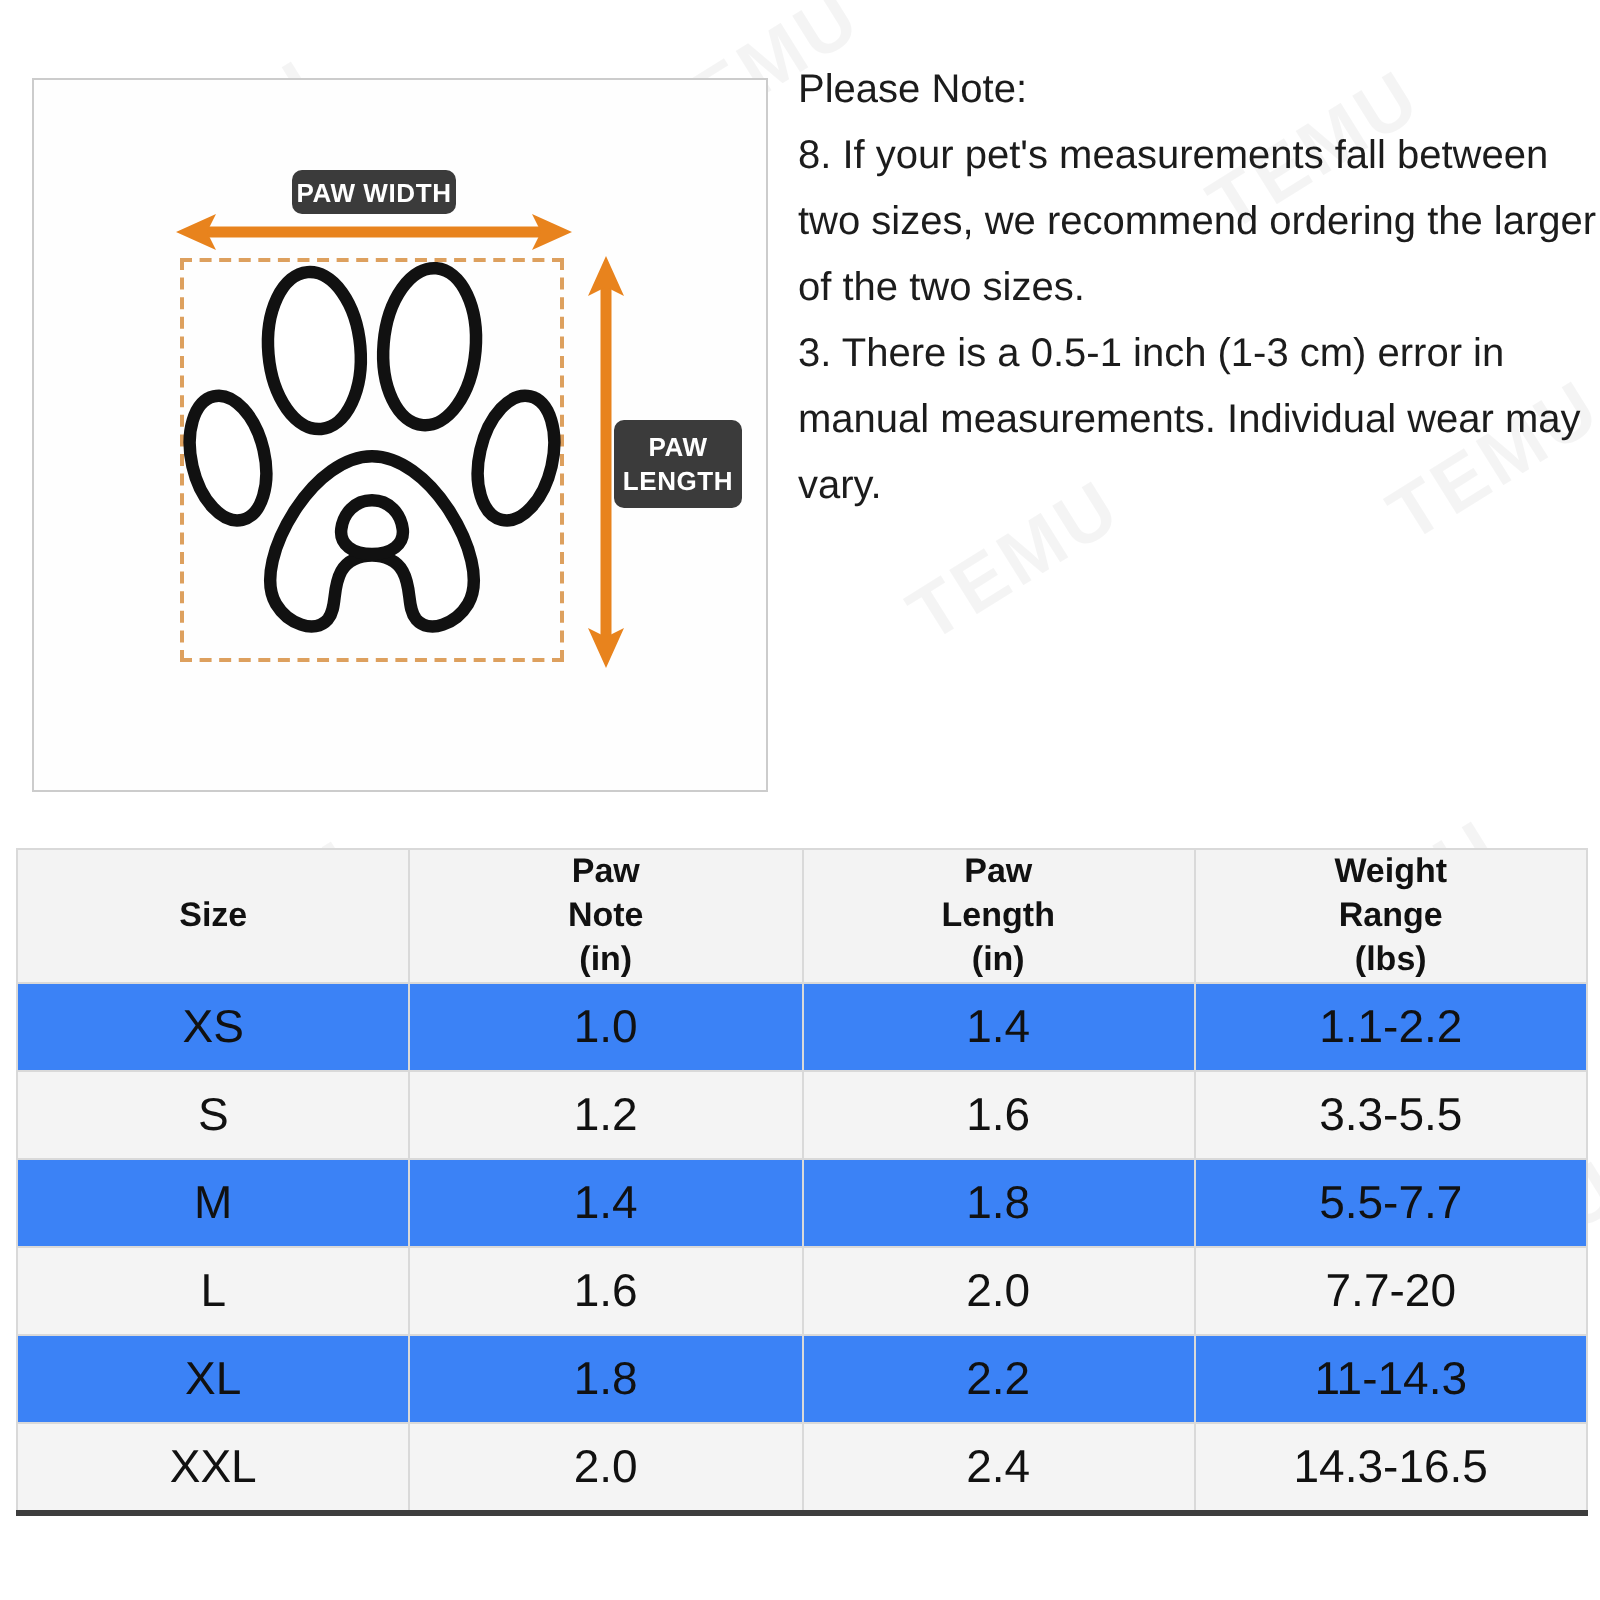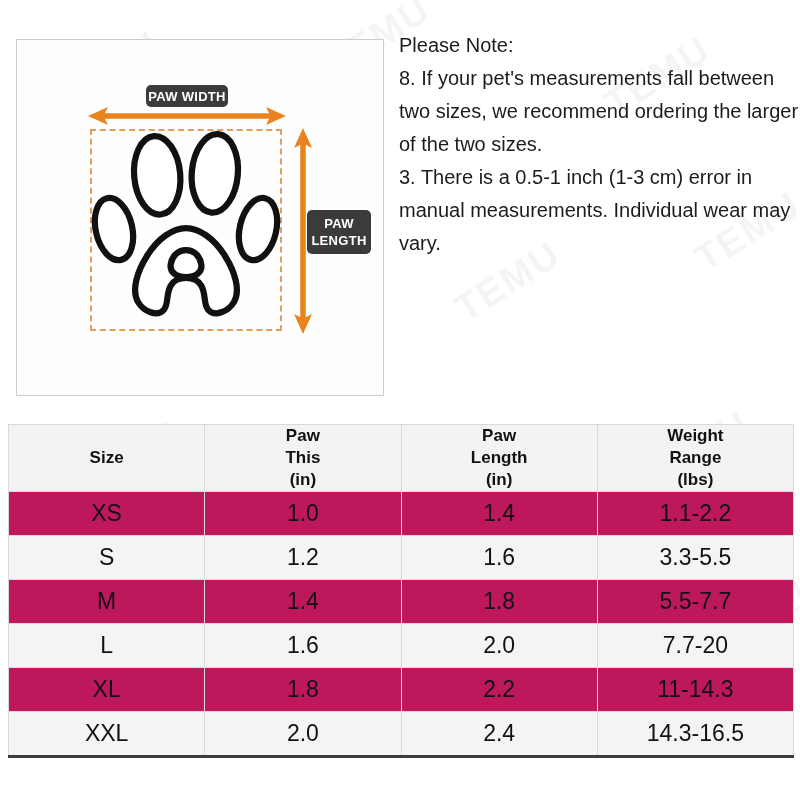--- a/index.html
+++ b/index.html
@@ -55,21 +55,21 @@
   }
   table.size-chart th, table.size-chart td{
     border:1px solid #d9d9d9;text-align:center;vertical-align:middle;
     padding:0;color:#111111;
   }
   table.size-chart th{
     background:#f3f3f3;height:66px;
     font-size:17px;font-weight:bold;line-height:22px;
   }
   table.size-chart td{
-    height:43px;font-size:23px;font-weight:normal;background:#be185d;
+    height:43px;font-size:23px;font-weight:normal;background:#3b82f6;
   }
   table.size-chart tbody tr:nth-child(even) td{background:#f4f4f4;}
 </style>
 </head>
 <body>
 
 <span class="wm" style="left:50px;top:50px">TEMU</span>
 <span class="wm" style="left:320px;top:15px">TEMU</span>
 <span class="wm" style="left:600px;top:55px">TEMU</span>
 <span class="wm" style="left:150px;top:220px">TEMU</span>
@@ -145,21 +145,21 @@
 </div>
 
 <table class="size-chart">
   <thead>
     <tr>
       <th>
         <div>Size</div>
       </th>
       <th>
         <div>Paw</div>
-        <div>This</div>
+        <div>Note</div>
         <div>(in)</div>
       </th>
       <th>
         <div>Paw</div>
         <div>Length</div>
         <div>(in)</div>
       </th>
       <th>
         <div>Weight</div>
         <div>Range</div>

